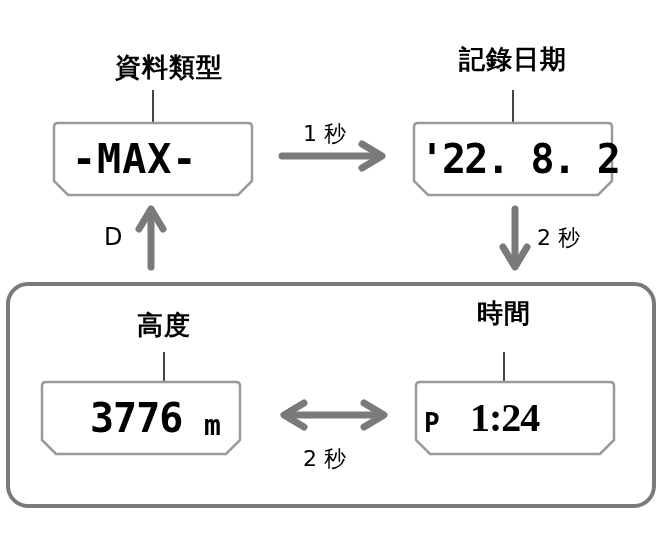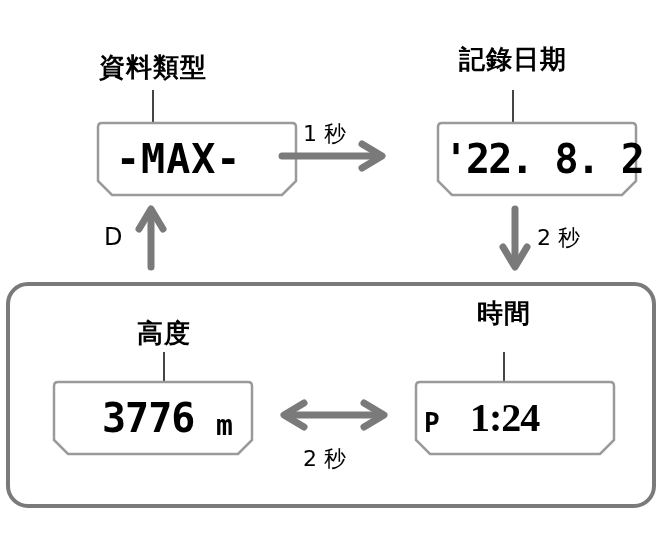--- a/index.html
+++ b/index.html
@@ -15,32 +15,32 @@
     .caption { position:absolute; font-size:22px; line-height:26px; white-space:nowrap; }
     .arrow { position:absolute; }
     .group-frame { position:absolute; left:6px; top:282px; width:650px; height:226px;
                    border:4px solid #7a7a7a; border-radius:22px; box-sizing:border-box; }
   </style>
 </head>
 <body>
 
 <div class="group-frame"></div>
 
-<div class="label" style="left:54px; top:52px; width:198px;text-align:center;">資料類型</div>
+<div class="label" style="left:70px; top:52px; width:198px;text-align:center;">資料類型</div>
 <div class="leader" style="left:152px; top:90px; height:32px;"></div>
-<div class="lcd" style="left:52px; top:121px; width:202px; height:76px;margin-left:44px;">
+<div class="lcd" style="left:52px; top:121px; width:202px; height:76px;">
   <svg width="202" height="76">
     <path d="M6,2 H196 Q200,2 200,6 V60 L186,74 H16 L2,60 V6 Q2,2 6,2 Z" fill="#fff" stroke="#9a9a9a" stroke-width="2.5"></path>
   </svg>
   <div class="lcd-text" style="left:20px; top:18px; font-size:40px; letter-spacing:1px;">-MAX-</div>
 </div>
 
 <div class="label" style="left:414px; top:44px; width:198px;">記錄日期</div>
 <div class="leader" style="left:512px; top:90px; height:32px;"></div>
-<div class="lcd" style="left:412px; top:121px; width:202px; height:76px;margin-left:24px;">
+<div class="lcd" style="left:412px; top:121px; width:202px; height:76px;">
   <svg width="202" height="76">
     <path d="M6,2 H196 Q200,2 200,6 V60 L186,74 H16 L2,60 V6 Q2,2 6,2 Z" fill="#fff" stroke="#9a9a9a" stroke-width="2.5"></path>
   </svg>
   <div class="lcd-text" style="left:8px; top:18px; font-size:40px; letter-spacing:-2px;">'22. 8. 2</div>
 </div>
 
 <svg class="arrow" style="left:278px; top:138px;" width="112" height="36">
   <line x1="4" y1="18" x2="100" y2="18" stroke="#7a7a7a" stroke-width="7" stroke-linecap="round"></line>
   <polyline points="84,6 104,18 84,30" fill="none" stroke="#7a7a7a" stroke-width="7" stroke-linecap="round" stroke-linejoin="round"></polyline>
 </svg>
@@ -51,23 +51,23 @@
   <polyline points="5,42 17,62 29,42" fill="none" stroke="#7a7a7a" stroke-width="7" stroke-linecap="round" stroke-linejoin="round"></polyline>
 </svg>
 <div class="caption" style="left:537px; top:225px;">2 秒</div>
 
 <svg class="arrow" style="left:134px; top:205px;" width="34" height="66">
   <line x1="17" y1="8" x2="17" y2="62" stroke="#7a7a7a" stroke-width="7" stroke-linecap="round"></line>
   <polyline points="5,24 17,4 29,24" fill="none" stroke="#7a7a7a" stroke-width="7" stroke-linecap="round" stroke-linejoin="round"></polyline>
 </svg>
 <div class="caption" style="left:104px; top:224px; font-size:24px;">D</div>
 
-<div class="label" style="left:54px; top:318px; width:220px;">高度</div>
+<div class="label" style="left:54px; top:310px; width:220px;">高度</div>
 <div class="leader" style="left:163px; top:352px; height:32px;"></div>
-<div class="lcd" style="left:52px; top:380px; width:202px; height:76px;">
+<div class="lcd" style="left:40px; top:380px; width:202px; height:76px;">
   <svg width="202" height="76">
     <path d="M6,2 H196 Q200,2 200,6 V60 L186,74 H16 L2,60 V6 Q2,2 6,2 Z" fill="#fff" stroke="#9a9a9a" stroke-width="2.5"></path>
   </svg>
   <div class="lcd-text" style="left:50px; top:18px; font-size:40px; letter-spacing:-1px;">3776</div>
   <div class="lcd-text" style="left:164px; top:32px; font-size:28px;">m</div>
 </div>
 
 <div class="label" style="left:414px; top:298px; width:180px;">時間</div>
 <div class="leader" style="left:503px; top:352px; height:32px;"></div>
 <div class="lcd" style="left:414px; top:380px; width:202px; height:76px;">

